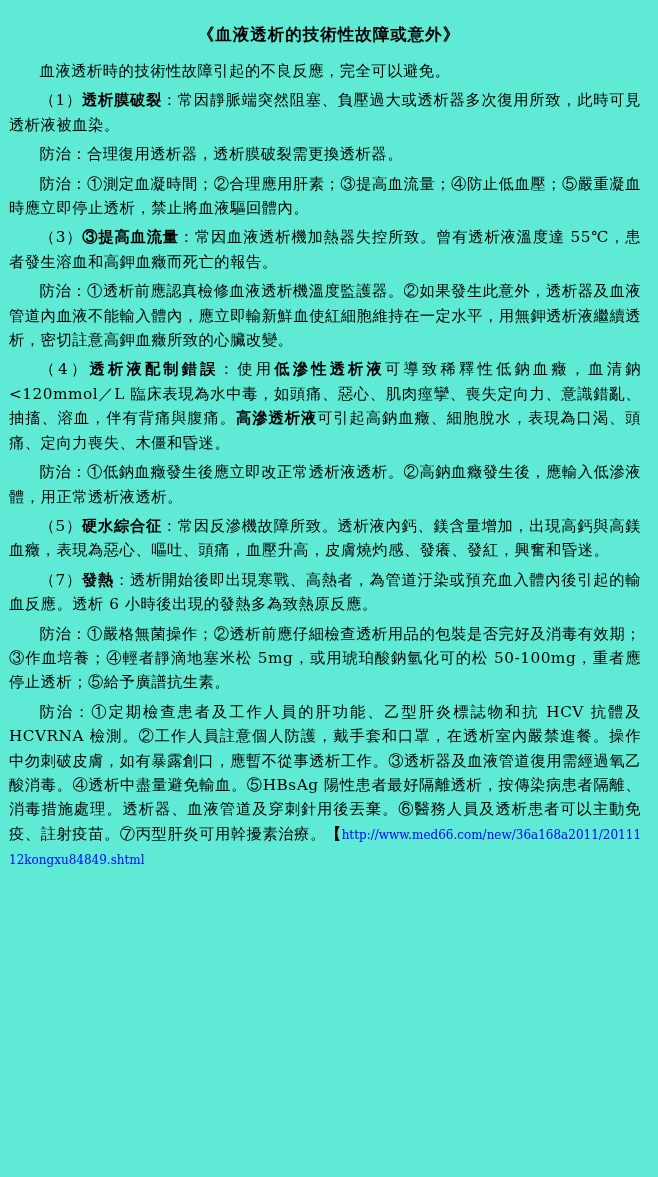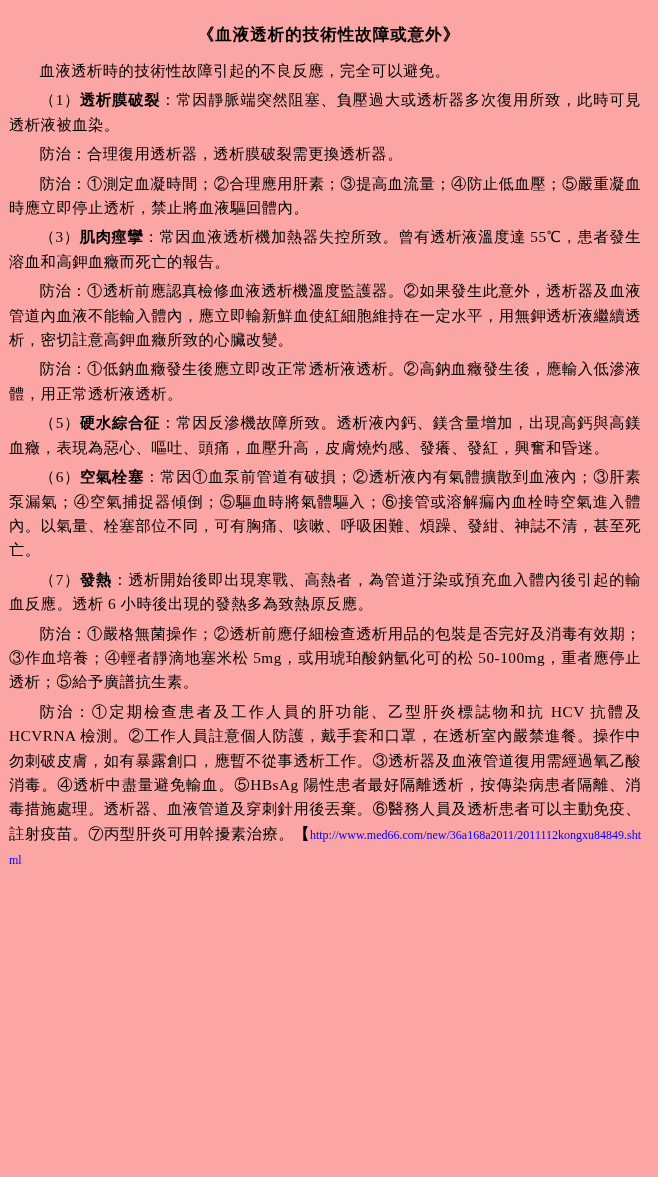--- a/index.html
+++ b/index.html
@@ -12,37 +12,36 @@
     height: 1177px;
     overflow: hidden;
     color: #000000;
     font-family: "DejaVu Serif", "Liberation Serif", serif;
   }
   .page {
     box-sizing: border-box;
     width: 658px;
     height: 1177px;
     padding: 24px 9px 0 9px;
-    background: #fca5a5;
+    background: #5eead4;
   }
   .title {
     font-size: 16.5px;
     font-weight: bold;
     text-align: center;
     margin: 0 0 13px 0;
     letter-spacing: 1px;
   }
   .para {
     font-size: 15.3px;
     line-height: 24.4px;
     margin: 0 8px 5px 0;
     text-indent: 2em;
     text-align: justify;
     letter-spacing: 0.5px;
-    font-family: Liberation Serif, serif;
   }
   .bold {
     font-weight: bold;
   }
   .bracket {
     font-weight: bold;
   }
   .link {
     color: var(--link-color, #0000ff);
     font-size: 12px;
@@ -54,22 +53,22 @@
 </head>
 <body style="background: rgb(255, 255, 255); color: rgb(0, 0, 0);">
 
 <div class="page">
   <h1 class="title">《血液透析的技術性故障或意外》</h1>
   <div id="doc-body">
       <p class="para"><span class="">血液透析時的技術性故障引起的不良反應，完全可以避免。</span></p>
       <p class="para"><span class="">（1）</span><span class="bold">透析膜破裂</span><span class="">：常因靜脈端突然阻塞、負壓過大或透析器多次復用所致，此時可見透析液被血染。</span></p>
       <p class="para"><span class="">防治：合理復用透析器，透析膜破裂需更換透析器。</span></p>
       <p class="para"><span class="">防治：①測定血凝時間；②合理應用肝素；③提高血流量；④防止低血壓；⑤嚴重凝血時應立即停止透析，禁止將血液驅回體內。</span></p>
-      <p class="para"><span class="">（3）</span><span class="bold">肌肉痙攣</span><span class="">：常因血液透析機加熱器失控所致。曾有透析液溫度達 55℃，患者發生溶血和高鉀血癥而死亡的報告。</span></p>
+      <p class="para"><span class="">（3）</span><span class="bold">③提高血流量</span><span class="">：常因血液透析機加熱器失控所致。曾有透析液溫度達 55℃，患者發生溶血和高鉀血癥而死亡的報告。</span></p>
       <p class="para"><span class="">防治：①透析前應認真檢修血液透析機溫度監護器。②如果發生此意外，透析器及血液管道內血液不能輸入體內，應立即輸新鮮血使紅細胞維持在一定水平，用無鉀透析液繼續透析，密切註意高鉀血癥所致的心臟改變。</span></p>
+      <p class="para"><span class="">（4）</span><span class="bold">透析液配制錯誤</span><span class="">：使用</span><span class="bold">低滲性透析液</span><span class="">可導致稀釋性低鈉血癥，血清鈉&lt;120mmol／L 臨床表現為水中毒，如頭痛、惡心、肌肉痙攣、喪失定向力、意識錯亂、抽搐、溶血，伴有背痛與腹痛。</span><span class="bold">高滲透析液</span><span class="">可引起高鈉血癥、細胞脫水，表現為口渴、頭痛、定向力喪失、木僵和昏迷。</span></p>
       <p class="para"><span class="">防治：①低鈉血癥發生後應立即改正常透析液透析。②高鈉血癥發生後，應輸入低滲液體，用正常透析液透析。</span></p>
       <p class="para"><span class="">（5）</span><span class="bold">硬水綜合征</span><span class="">：常因反滲機故障所致。透析液內鈣、鎂含量增加，出現高鈣與高鎂血癥，表現為惡心、嘔吐、頭痛，血壓升高，皮膚燒灼感、發癢、發紅，興奮和昏迷。</span></p>
-      <p class="para"><span class="">（6）</span><span class="bold">空氣栓塞</span><span class="">：常因①血泵前管道有破損；②透析液內有氣體擴散到血液內；③肝素泵漏氣；④空氣捕捉器傾倒；⑤驅血時將氣體驅入；⑥接管或溶解瘺內血栓時空氣進入體內。以氣量、栓塞部位不同，可有胸痛、咳嗽、呼吸困難、煩躁、發紺、神誌不清，甚至死亡。</span></p>
       <p class="para"><span class="">（7）</span><span class="bold">發熱</span><span class="">：透析開始後即出現寒戰、高熱者，為管道汙染或預充血入體內後引起的輸血反應。透析 6 小時後出現的發熱多為致熱原反應。</span></p>
       <p class="para"><span class="">防治：①嚴格無菌操作；②透析前應仔細檢查透析用品的包裝是否完好及消毒有效期；③作血培養；④輕者靜滴地塞米松 5mg，或用琥珀酸鈉氫化可的松 50-100mg，重者應停止透析；⑤給予廣譜抗生素。</span></p>
       <p class="para"><span class="">防治：①定期檢查患者及工作人員的肝功能、乙型肝炎標誌物和抗 HCV 抗體及 HCVRNA 檢測。②工作人員註意個人防護，戴手套和口罩，在透析室內嚴禁進餐。操作中勿刺破皮膚，如有暴露創口，應暫不從事透析工作。③透析器及血液管道復用需經過氧乙酸消毒。④透析中盡量避免輸血。⑤HBsAg 陽性患者最好隔離透析，按傳染病患者隔離、消毒措施處理。透析器、血液管道及穿刺針用後丟棄。⑥醫務人員及透析患者可以主動免疫、註射疫苗。⑦丙型肝炎可用幹擾素治療。</span><span class="bracket">【</span><a href="#" class="link">http://www.med66.com/new/36a168a2011/2011112kongxu84849.shtml</a></p>
     </div>
 </div>
 
 </body></html>

